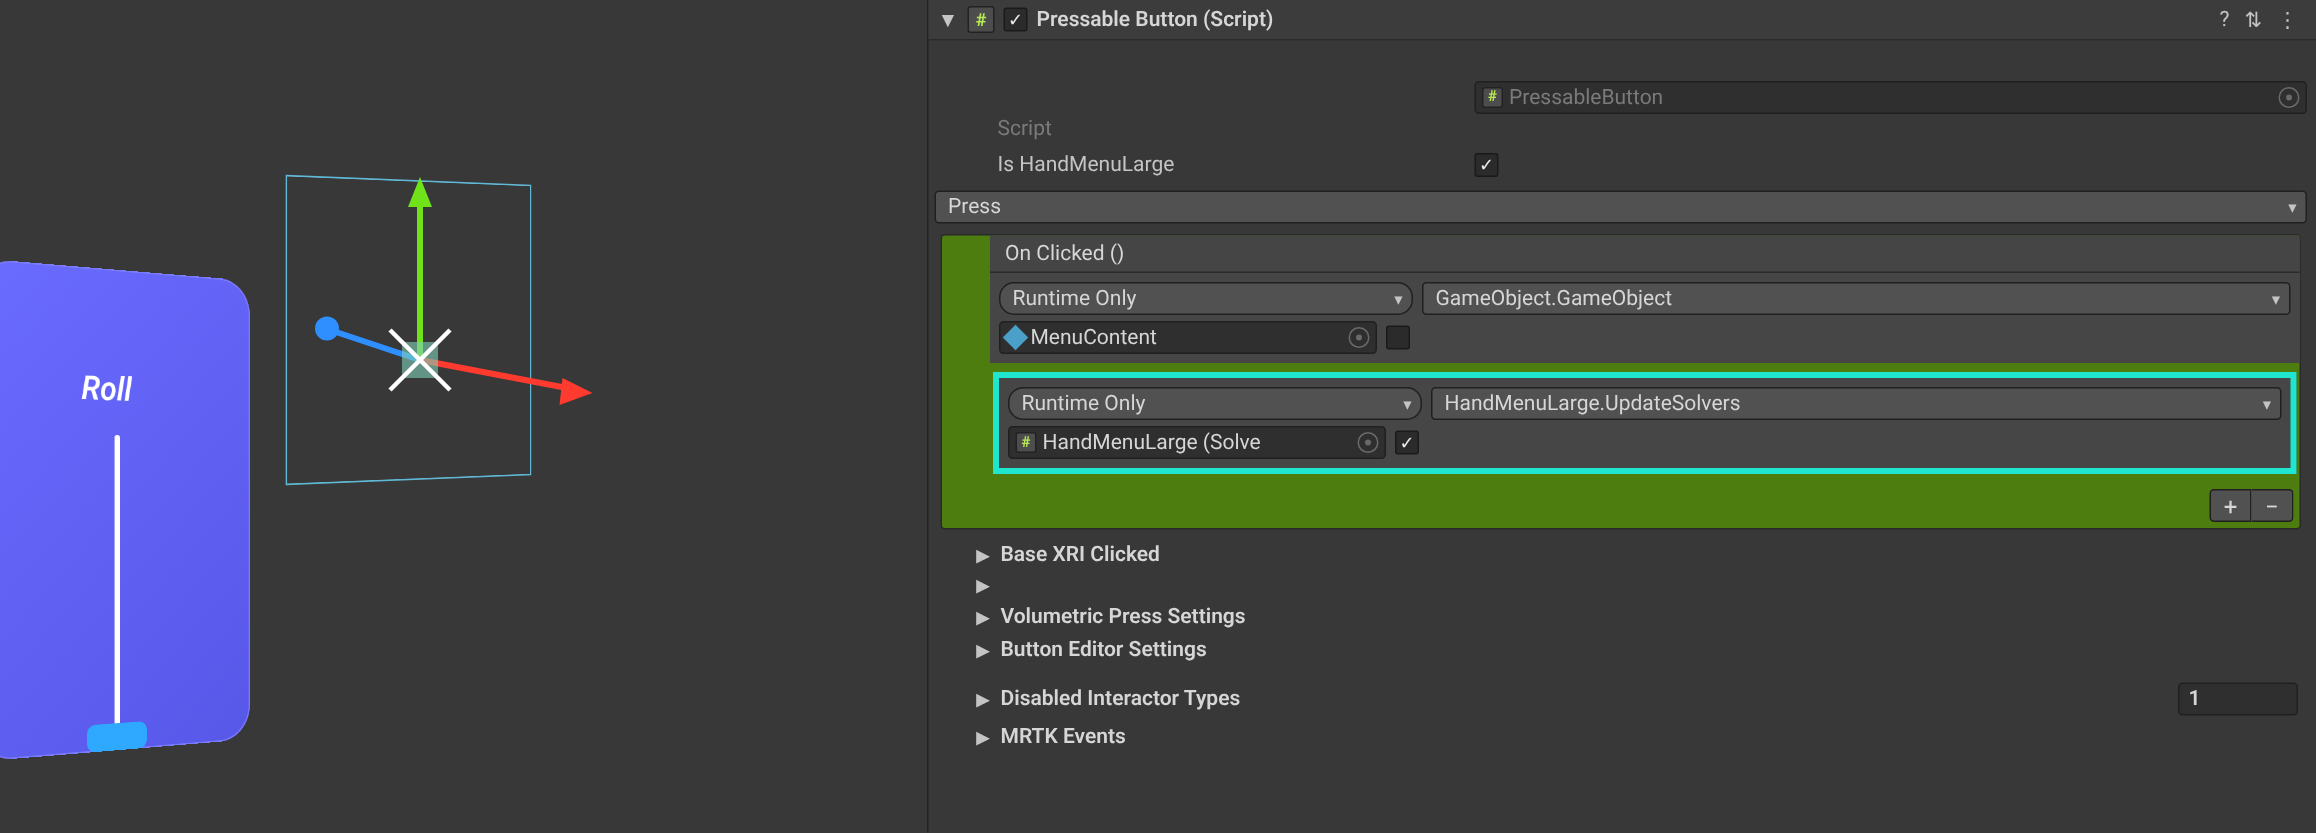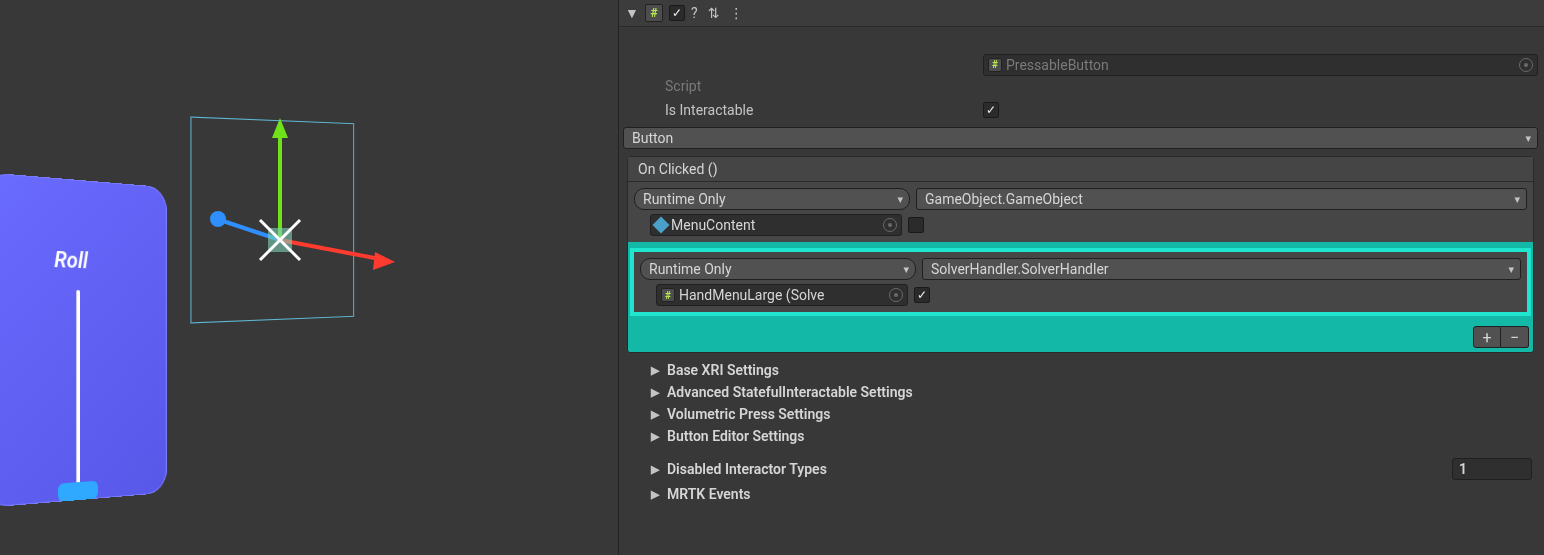--- a/index.html
+++ b/index.html
@@ -35,26 +35,26 @@
   .objfield .picker { margin-left: auto; width: 14px; height: 14px; border: 1px solid #6a6a6a; border-radius: 50%; position: relative; cursor: pointer; }
   .objfield .picker::after { content: ""; position: absolute; width: 4px; height: 4px; background: #6a6a6a; border-radius: 50%; left: 4px; top: 4px; }
   .objfield.small { width: 252px; flex: 0 0 252px; color: #d6d6d6; }
   .cubeicon { width: 12px; height: 12px; background: #4aa0c8; transform: rotate(45deg); }
 
   .dropdown { height: 22px; background: #515151; border: 1px solid #202020; border-radius: 3px; display: flex; align-items: center; padding: 0 8px; color: #d6d6d6; cursor: pointer; position: relative; }
   .dropdown::after { content: "▾"; position: absolute; right: 6px; color: #c4c4c4; font-size: 11px; }
   .dropdown.small { width: 276px; flex: 0 0 276px; border-radius: 10px; }
   .dropdown.flex { flex: 1; }
 
-  .event-box { margin: 6px 4px; border: 1px solid #2a2a2a; border-radius: 3px; background: #14b8a6; }
+  .event-box { margin: 6px 4px; border: 1px solid #2a2a2a; border-radius: 3px; background: #4d7c0f; padding-left: 32px; }
   .event-box .ev-header { padding: 4px 10px; border-bottom: 1px solid #2a2a2a; background: #454545; color: #d6d6d6; }
   .ev-entry { padding: 6px; background: #464646; }
   .ev-entry.highlight { border: 4px solid #20e6cf; margin: 6px 2px; }
   .ev-row { display: flex; gap: 6px; align-items: center; margin-bottom: 4px; }
-  .ev-row:last-child { margin-bottom: 0; margin-left: 16px; }
+  .ev-row:last-child { margin-bottom: 0; }
   .numfield { width: 80px; height: 22px; background: #2f2f2f; border: 1px solid #202020; border-radius: 3px; color: #d6d6d6; padding: 0 6px; display: flex; align-items: center; margin-left: auto; }
   .addremove { display: flex; justify-content: flex-end; gap: 0; padding: 4px; }
   .addremove button { width: 28px; height: 22px; background: #515151; border: 1px solid #202020; color: #d6d6d6; font-size: 16px; cursor: pointer; }
   .addremove button:first-child { border-radius: 3px 0 0 3px; }
   .addremove button:last-child { border-radius: 0 3px 3px 0; border-left: none; }
 
   .fold-row { display: flex; align-items: center; gap: 6px; padding: 3px 6px 3px 28px; color: #d6d6d6; font-weight: 600; cursor: pointer; }
   .fold-row .tri { width: 10px; color: #c4c4c4; font-size: 11px; }
 </style>
 </head>
@@ -79,20 +79,21 @@
     <line x1="60" y1="110" x2="100" y2="150" stroke="#fff" stroke-width="3"></line>
   </svg>
 </div>
 
 <div class="inspector">
 
   <div class="component-header">
     <span class="foldout">▼</span>
     <span class="script-icon">#</span>
     <span class="chk on"></span>
+    <span class="comp-title">Pressable Button (Script)</span>
     <span class="header-icons">
       <span>?</span>
       <span>⇅</span>
       <span>⋮</span>
     </span>
   </div>
 
   <div class="body">
 
     <div class="row">
@@ -100,30 +101,30 @@
       <div class="valcol">
         <div class="objfield">
           <span class="script-icon" style="width:14px;height:14px;font-size:10px">#</span>
           <span>PressableButton</span>
           <span class="picker"></span>
         </div>
       </div>
     </div>
 
     <div class="row">
-      <div class="lab">Is Interactable</div>
+      <div class="lab">Is HandMenuLarge</div>
       <div class="valcol">
         <span class="chk on"></span>
       </div>
     </div>
 
     <div class="row">
       <div class="valcol">
         <div class="dropdown flex">
-          <span>Button</span>
+          <span>Press</span>
         </div>
       </div>
     </div>
 
     <div class="event-box">
       <div class="ev-header">On Clicked ()</div>
 
       <div class="ev-entry">
         <div class="ev-row">
           <div class="dropdown small">
@@ -142,46 +143,45 @@
           <span class="chk"></span>
         </div>
       </div>
 
       <div class="ev-entry highlight">
         <div class="ev-row">
           <div class="dropdown small">
             <span>Runtime Only</span>
           </div>
           <div class="dropdown flex">
-            <span>SolverHandler.SolverHandler</span>
+            <span>HandMenuLarge.UpdateSolvers</span>
           </div>
         </div>
         <div class="ev-row">
           <div class="objfield small">
             <span class="script-icon" style="width:14px;height:14px;font-size:10px">#</span>
             <span>HandMenuLarge (Solve</span>
             <span class="picker"></span>
           </div>
           <span class="chk on"></span>
         </div>
       </div>
 
       <div class="addremove">
         <button>+</button>
         <button>−</button>
       </div>
     </div>
 
     <div class="fold-row">
       <span class="tri">▶</span>
-      <span>Base XRI Settings</span>
-    </div>
-    <div class="fold-row">
-      <span class="tri">▶</span>
-      <span>Advanced StatefulInteractable Settings</span>
+      <span>Base XRI Clicked</span>
+    </div>
+    <div class="fold-row">
+      <span class="tri">▶</span>
     </div>
     <div class="fold-row">
       <span class="tri">▶</span>
       <span>Volumetric Press Settings</span>
     </div>
     <div class="fold-row">
       <span class="tri">▶</span>
       <span>Button Editor Settings</span>
     </div>
 

